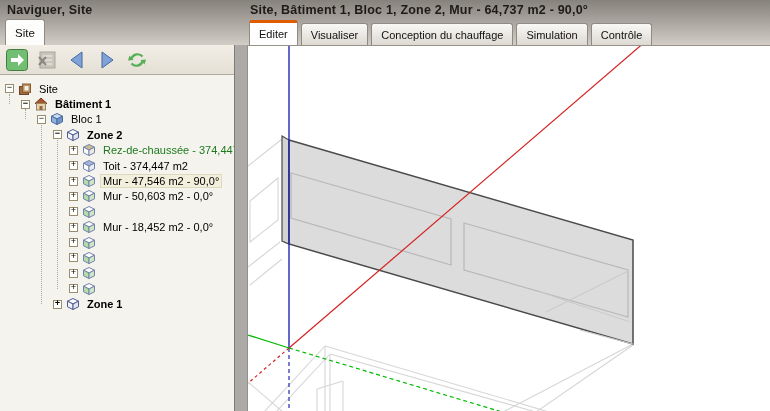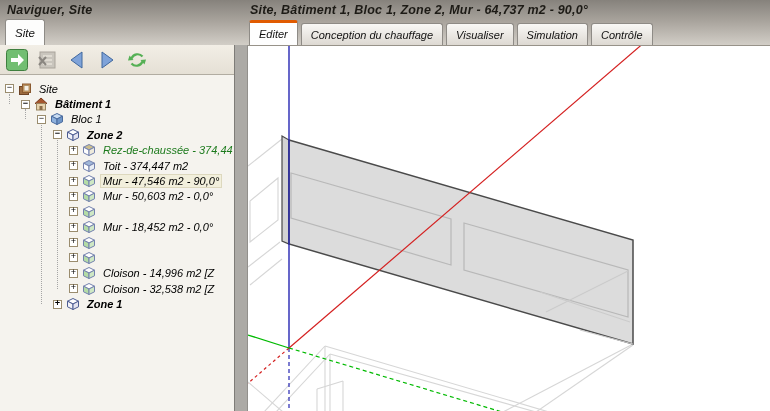--- a/index.html
+++ b/index.html
@@ -1,17 +1,17 @@
 <!DOCTYPE html>
 <html><head>
 <meta charset="utf-8">
 <style>
   html,body{margin:0;padding:0;background:#fff;}
   .app{position:relative;width:770px;height:411px;overflow:hidden;
-       font-family:"Liberation Sans",sans-serif;background:#fff;font-style:italic;}
+       font-family:"Liberation Sans",sans-serif;background:#fff;}
 
   
   .topbar{position:absolute;left:0;top:0;width:770px;height:45px;
           background:linear-gradient(#86827c,#aba69f 50%,#d2cec7);}
   .panel-title{position:absolute;top:3px;font-size:12.5px;font-weight:bold;
                color:#1d1b16;white-space:nowrap;letter-spacing:.2px;}
   #nav-title{left:7px;}
   #ctx-title{left:250px;}
 
   
@@ -63,22 +63,22 @@
 <div class="app">
 
   <div class="topbar">
     <div class="panel-title" id="nav-title">Naviguer, Site</div>
     <div class="panel-title" id="ctx-title">Site, Bâtiment 1, Bloc 1, Zone 2, Mur - 64,737 m2 - 90,0°</div>
     <div class="tabs" id="left-tabs">
         <div class="tab active">Site</div>
       </div>
     <div class="tabs" id="right-tabs">
         <div class="tab active">Editer</div>
+        <div class="tab">Visualiser</div>
         <div class="tab">Conception du chauffage</div>
-        <div class="tab">Visualiser</div>
         <div class="tab">Simulation</div>
         <div class="tab">Contrôle</div>
       </div>
   </div>
 
   <div class="left-panel">
     <div class="toolbar" id="nav-toolbar">
         <div class="tool-btn">
           <svg width="24" height="24">
             <rect x="1.5" y="1.5" width="21" height="21" rx="3" fill="#72be72" stroke="#3f7f3f"></rect>
@@ -249,32 +249,30 @@
         </div>
         <div class="tree-row" style="padding-left: 69px;">
           <span class="expander">+</span>
           <span class="tree-icon">
             <svg width="14" height="14">
               <polygon points="7,1.5 12.5,4.2 7,7 1.5,4.2" fill="#fdfdfd" stroke="#7381ae"></polygon>
               <polygon points="1.5,4.2 7,7 7,12.5 1.5,9.8" fill="#b4dca6" stroke="#7381ae"></polygon>
               <polygon points="12.5,4.2 7,7 7,12.5 12.5,9.8" fill="#cfe8c4" stroke="#7381ae"></polygon>
             </svg>
           </span>
-          <span class="label">Cloison - 14,996 m2 [Z</span>
-        </div>
-        <div class="tree-row" style="padding-left: 69px;">
-          <span class="expander">+</span>
-          <span class="tree-icon">
-            <svg width="14" height="14">
-              <polygon points="7,1.5 12.5,4.2 7,7 1.5,4.2" fill="#fdfdfd" stroke="#7381ae"></polygon>
-              <polygon points="1.5,4.2 7,7 7,12.5 1.5,9.8" fill="#b4dca6" stroke="#7381ae"></polygon>
-              <polygon points="12.5,4.2 7,7 7,12.5 12.5,9.8" fill="#cfe8c4" stroke="#7381ae"></polygon>
-            </svg>
-          </span>
-          <span class="label">Cloison - 32,538 m2 [Z</span>
+        </div>
+        <div class="tree-row" style="padding-left: 69px;">
+          <span class="expander">+</span>
+          <span class="tree-icon">
+            <svg width="14" height="14">
+              <polygon points="7,1.5 12.5,4.2 7,7 1.5,4.2" fill="#fdfdfd" stroke="#7381ae"></polygon>
+              <polygon points="1.5,4.2 7,7 7,12.5 1.5,9.8" fill="#b4dca6" stroke="#7381ae"></polygon>
+              <polygon points="12.5,4.2 7,7 7,12.5 12.5,9.8" fill="#cfe8c4" stroke="#7381ae"></polygon>
+            </svg>
+          </span>
         </div>
         <div class="tree-row bold" style="padding-left: 53px;">
           <span class="expander">+</span>
           <span class="tree-icon">
             <svg width="14" height="14">
               <polygon points="7,1.5 12.5,4.2 7,7 1.5,4.2" fill="#ffffff" stroke="#4c5c92"></polygon>
               <polygon points="1.5,4.2 7,7 7,12.5 1.5,9.8" fill="#f2f2f8" stroke="#4c5c92"></polygon>
               <polygon points="12.5,4.2 7,7 7,12.5 12.5,9.8" fill="#e4e4f0" stroke="#4c5c92"></polygon>
             </svg>
           </span>

